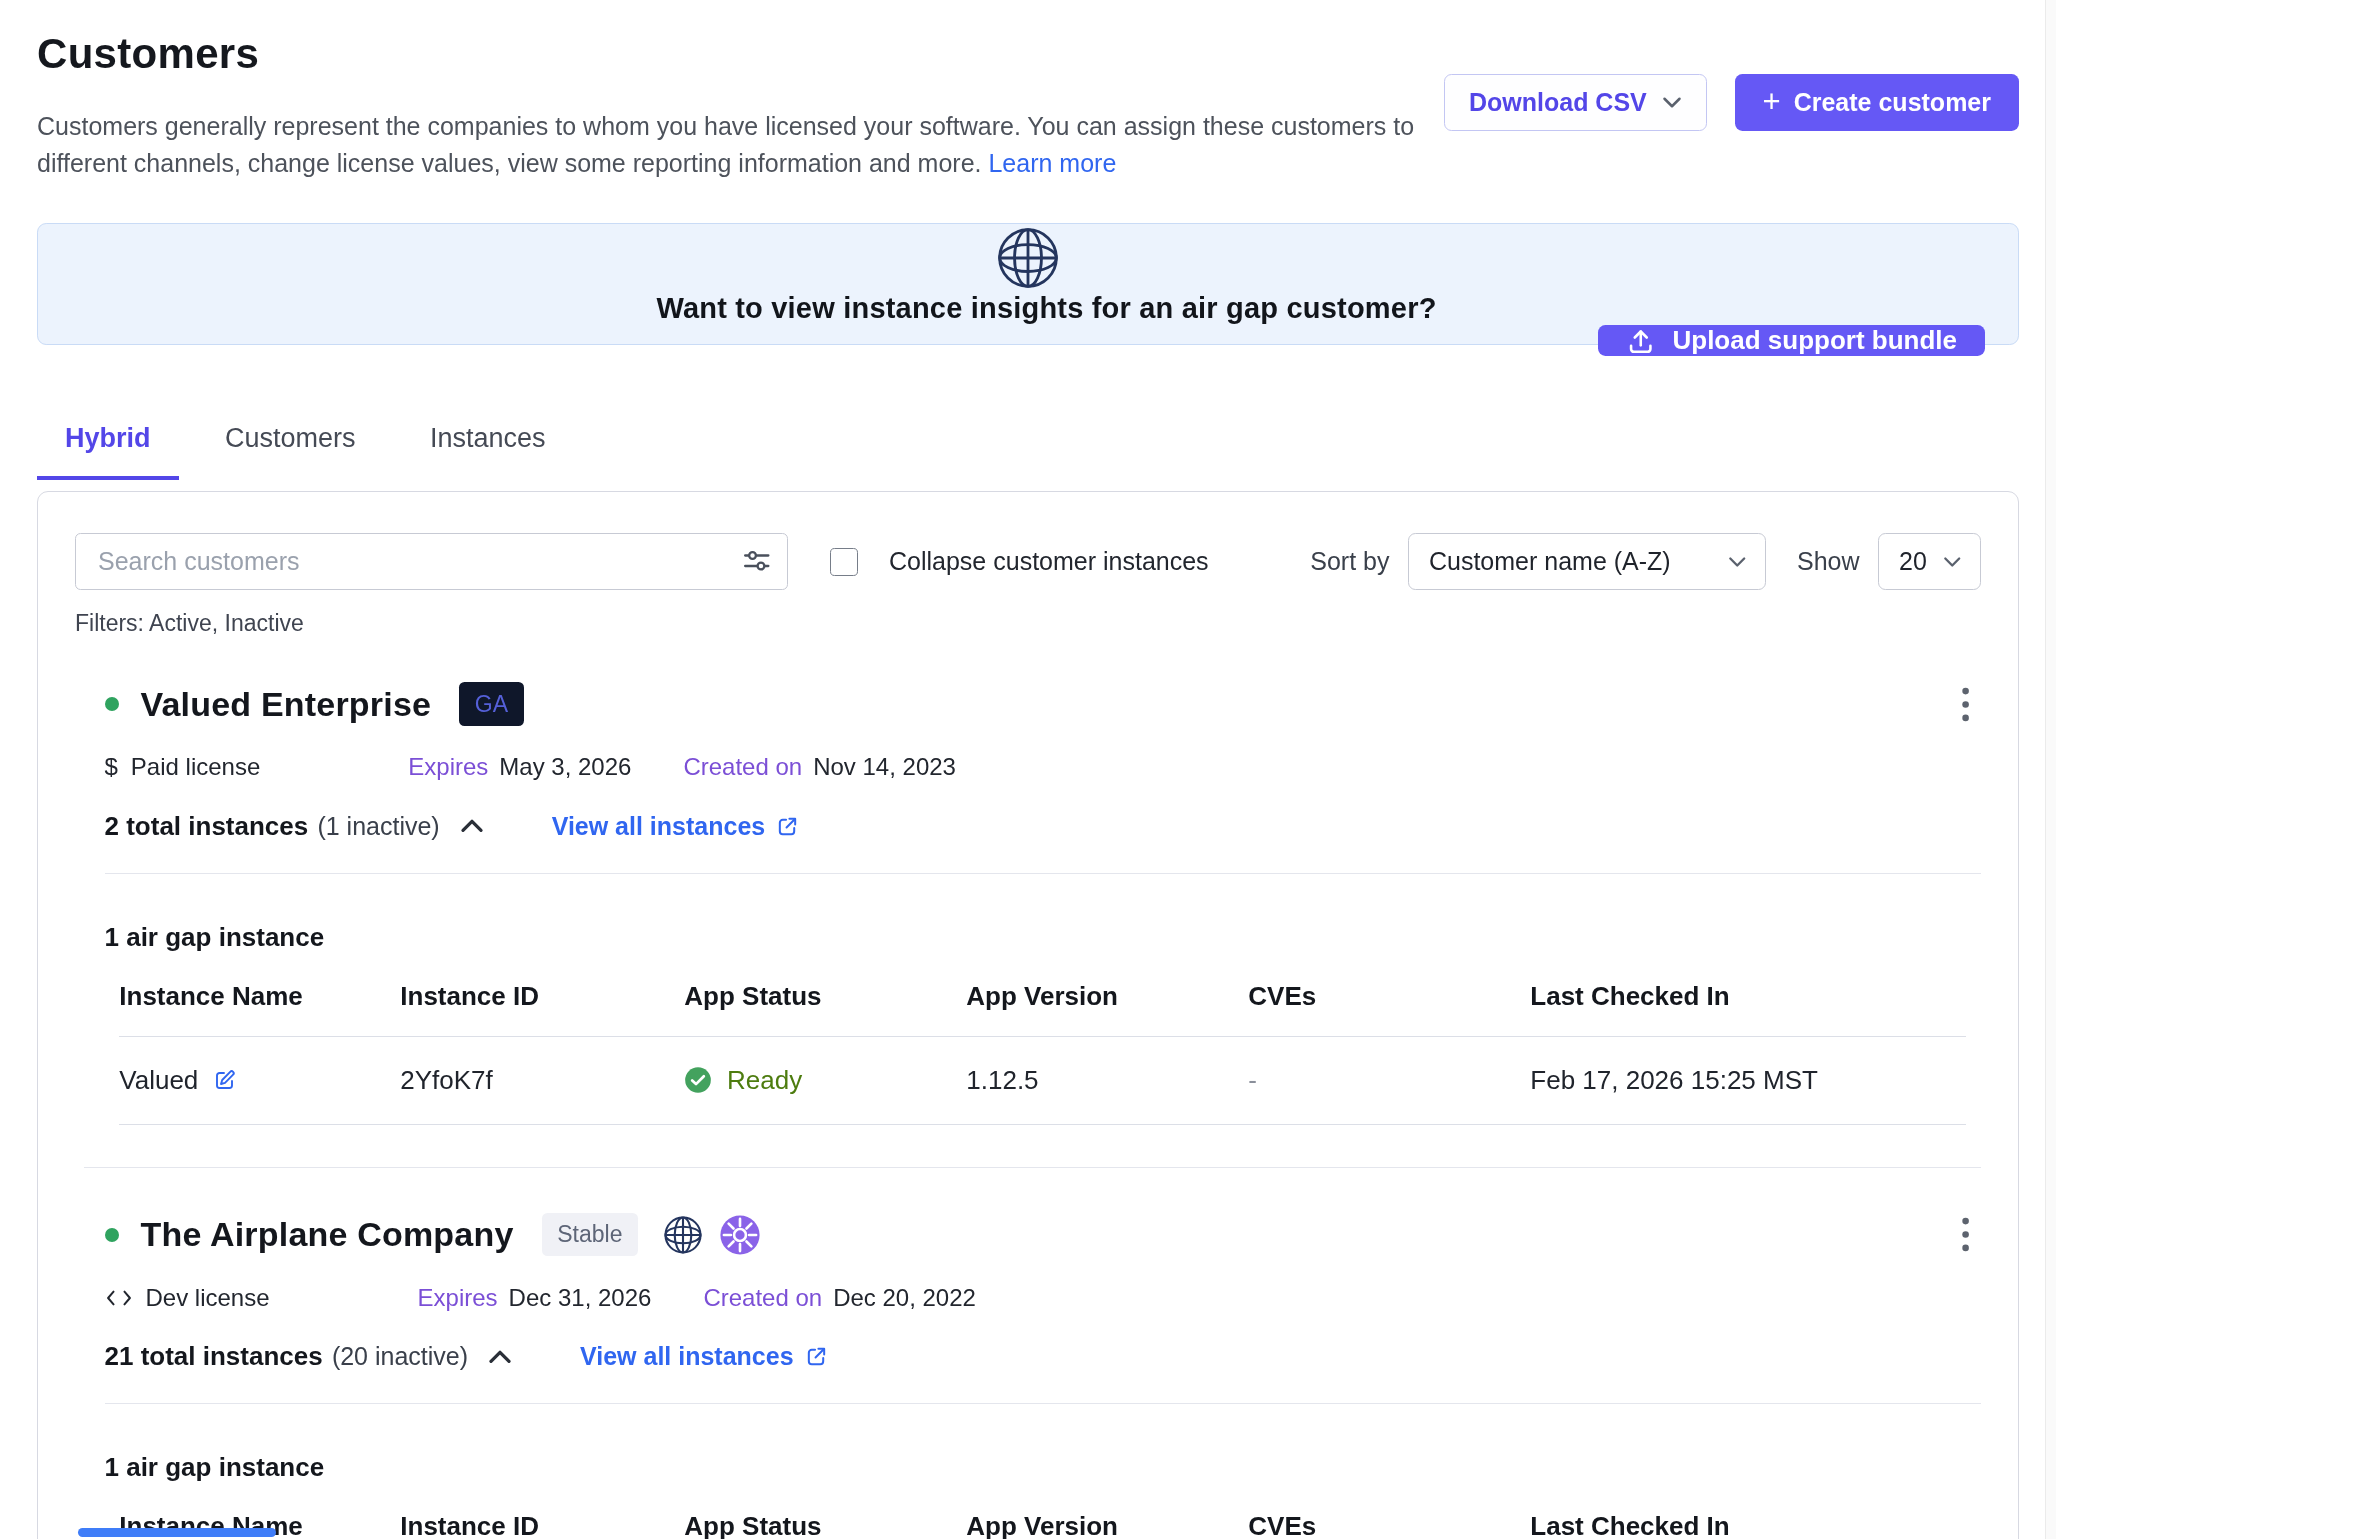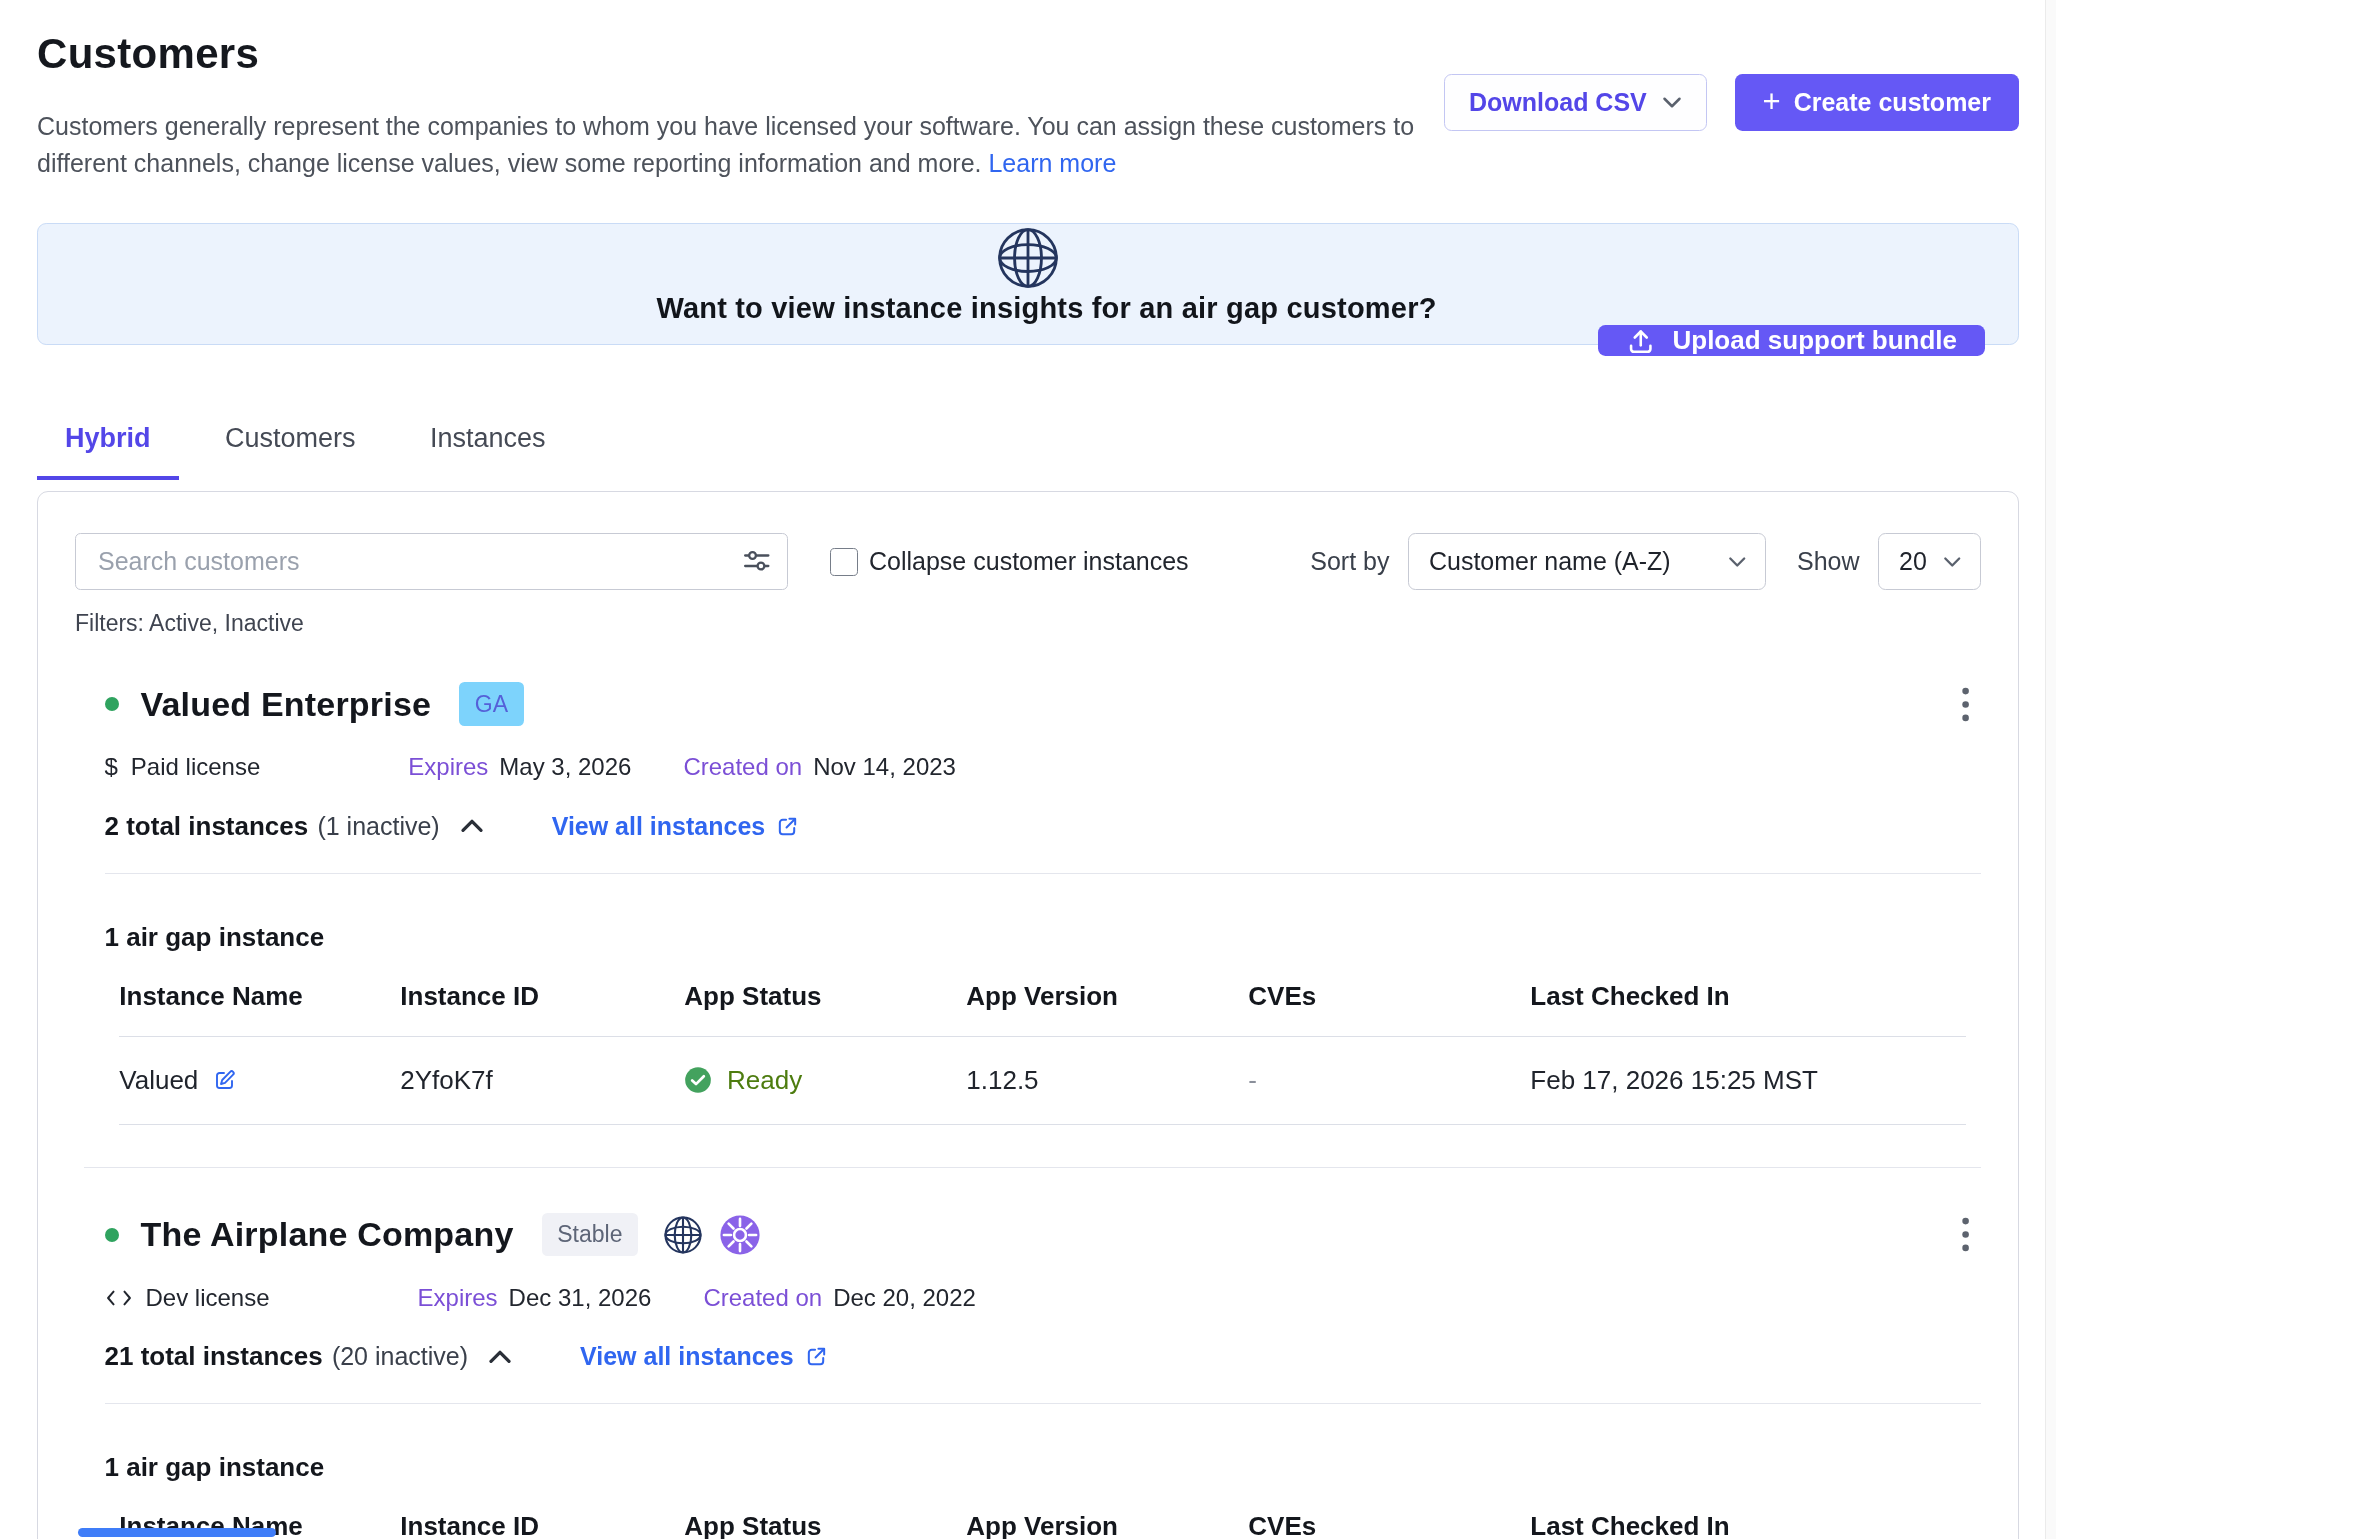--- a/index.html
+++ b/index.html
@@ -36,40 +36,40 @@
 
   
   .card{margin-top:11px;border:0.9px solid #d7d9e2;border-radius:11px;padding:41px 37px 37px;height:1108px;}
 
   .toolbar{display:flex;align-items:center;}
   .search-wrap{position:relative;width:713px;}
   .search-input{width:100%;height:57px;border:0.9px solid #c7cad4;border-radius:5.5px;padding:0 66px 0 22px;
                 font-size:25px;font-family:inherit;color:#21252d;outline:none;background:#fff;}
   .search-input::placeholder{color:#9aa1ad;}
   .search-filter-btn{position:absolute;right:16.6px;top:13px;background:none;border:none;cursor:pointer;padding:0;line-height:0;}
-  .check-wrap{display:flex;align-items:center;margin-left:42px;gap:11px;cursor:pointer;}
+  .check-wrap{display:flex;align-items:center;margin-left:42px;gap:31px;cursor:pointer;}
   .checkbox{width:28px;height:28px;border:1.8px solid #767d89;border-radius:4.6px;background:#fff;flex:none;}
   .check-label{font-size:25px;color:#22262e;}
   .toolbar-right{margin-left:auto;display:flex;align-items:center;}
   .tb-label{font-size:25px;color:#3a404b;}
   .show-label{margin-left:31px;}
   .select{display:flex;align-items:center;justify-content:space-between;height:57px;border:0.9px solid #c7cad4;
           border-radius:7.4px;padding:0 18.5px 0 20px;font-size:25px;color:#1f232b;cursor:pointer;background:#fff;gap:16.6px;}
   .select-sort{width:358px;margin-left:18.5px;}
   .select-show{width:103px;margin-left:18.5px;}
   .chev{color:#5a616d;line-height:0;}
   .filters-line{margin-top:20px;font-size:23px;color:#3f4450;}
 
   
   .customer{margin:44px 0 0 29.5px;}
   .cust-header{display:flex;align-items:center;}
   .dot{width:14px;height:14px;border-radius:50%;background:#2fa35f;flex:none;}
   .cust-name{font-size:34px;font-weight:700;color:#14171d;margin-left:22px;letter-spacing:0.2px;}
   .badge{margin-left:28px;font-size:23px;padding:8.3px 15.7px;border-radius:5.5px;font-weight:400;}
-  .badge-ga{background:#7dd3fc;color:#5560d8;}
+  .badge-ga{background:#0f172a;color:#5560d8;}
   .badge-stable{background:#f0f1f6;color:#5d6577;}
   .cust-icons{display:flex;align-items:center;margin-left:24px;gap:14.8px;line-height:0;}
   .kebab{margin-left:auto;margin-right:5.5px;background:none;border:none;cursor:pointer;padding:5.5px;line-height:0;}
 
   .license-row{display:flex;align-items:center;margin-top:26px;font-size:24px;color:#22262e;}
   .lic-type{display:flex;align-items:center;gap:13px;}
   .lic-glyph{font-size:24px;color:#22262e;}
   .lic-meta{margin-left:148px;display:flex;gap:11px;}
   .lic-meta.created{margin-left:52px;}
   .meta-label{color:#7b4fd6;}

